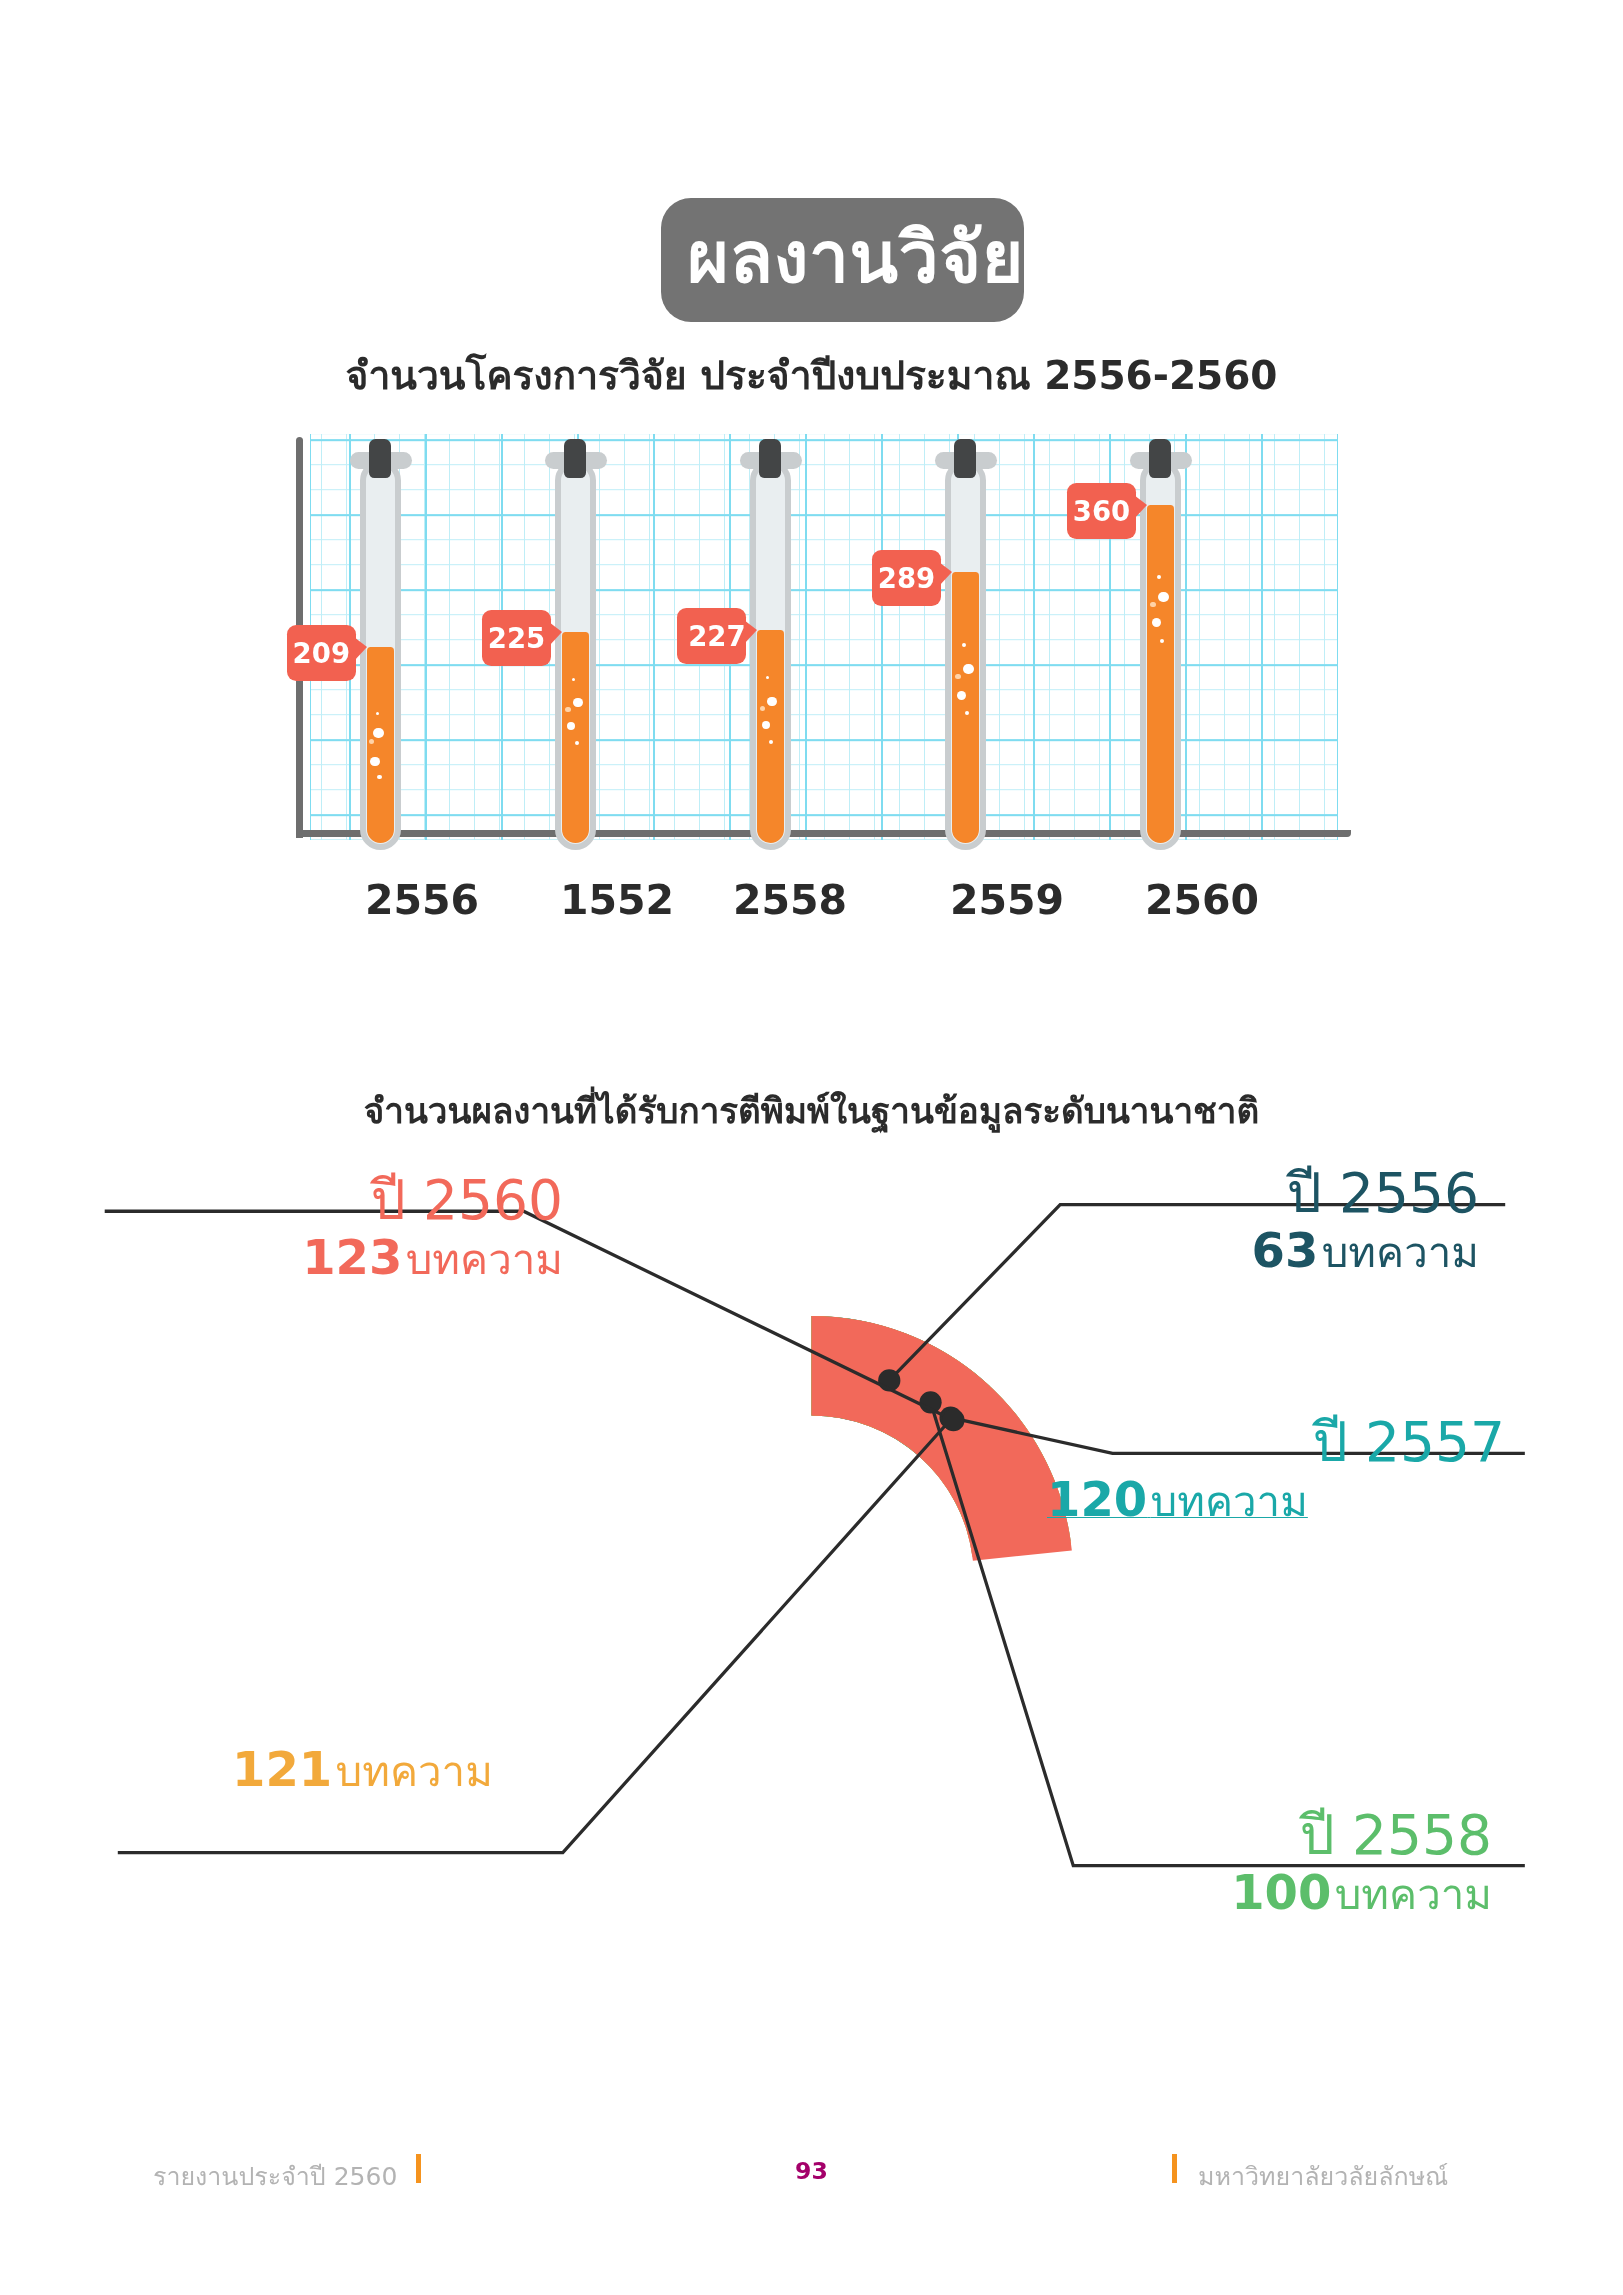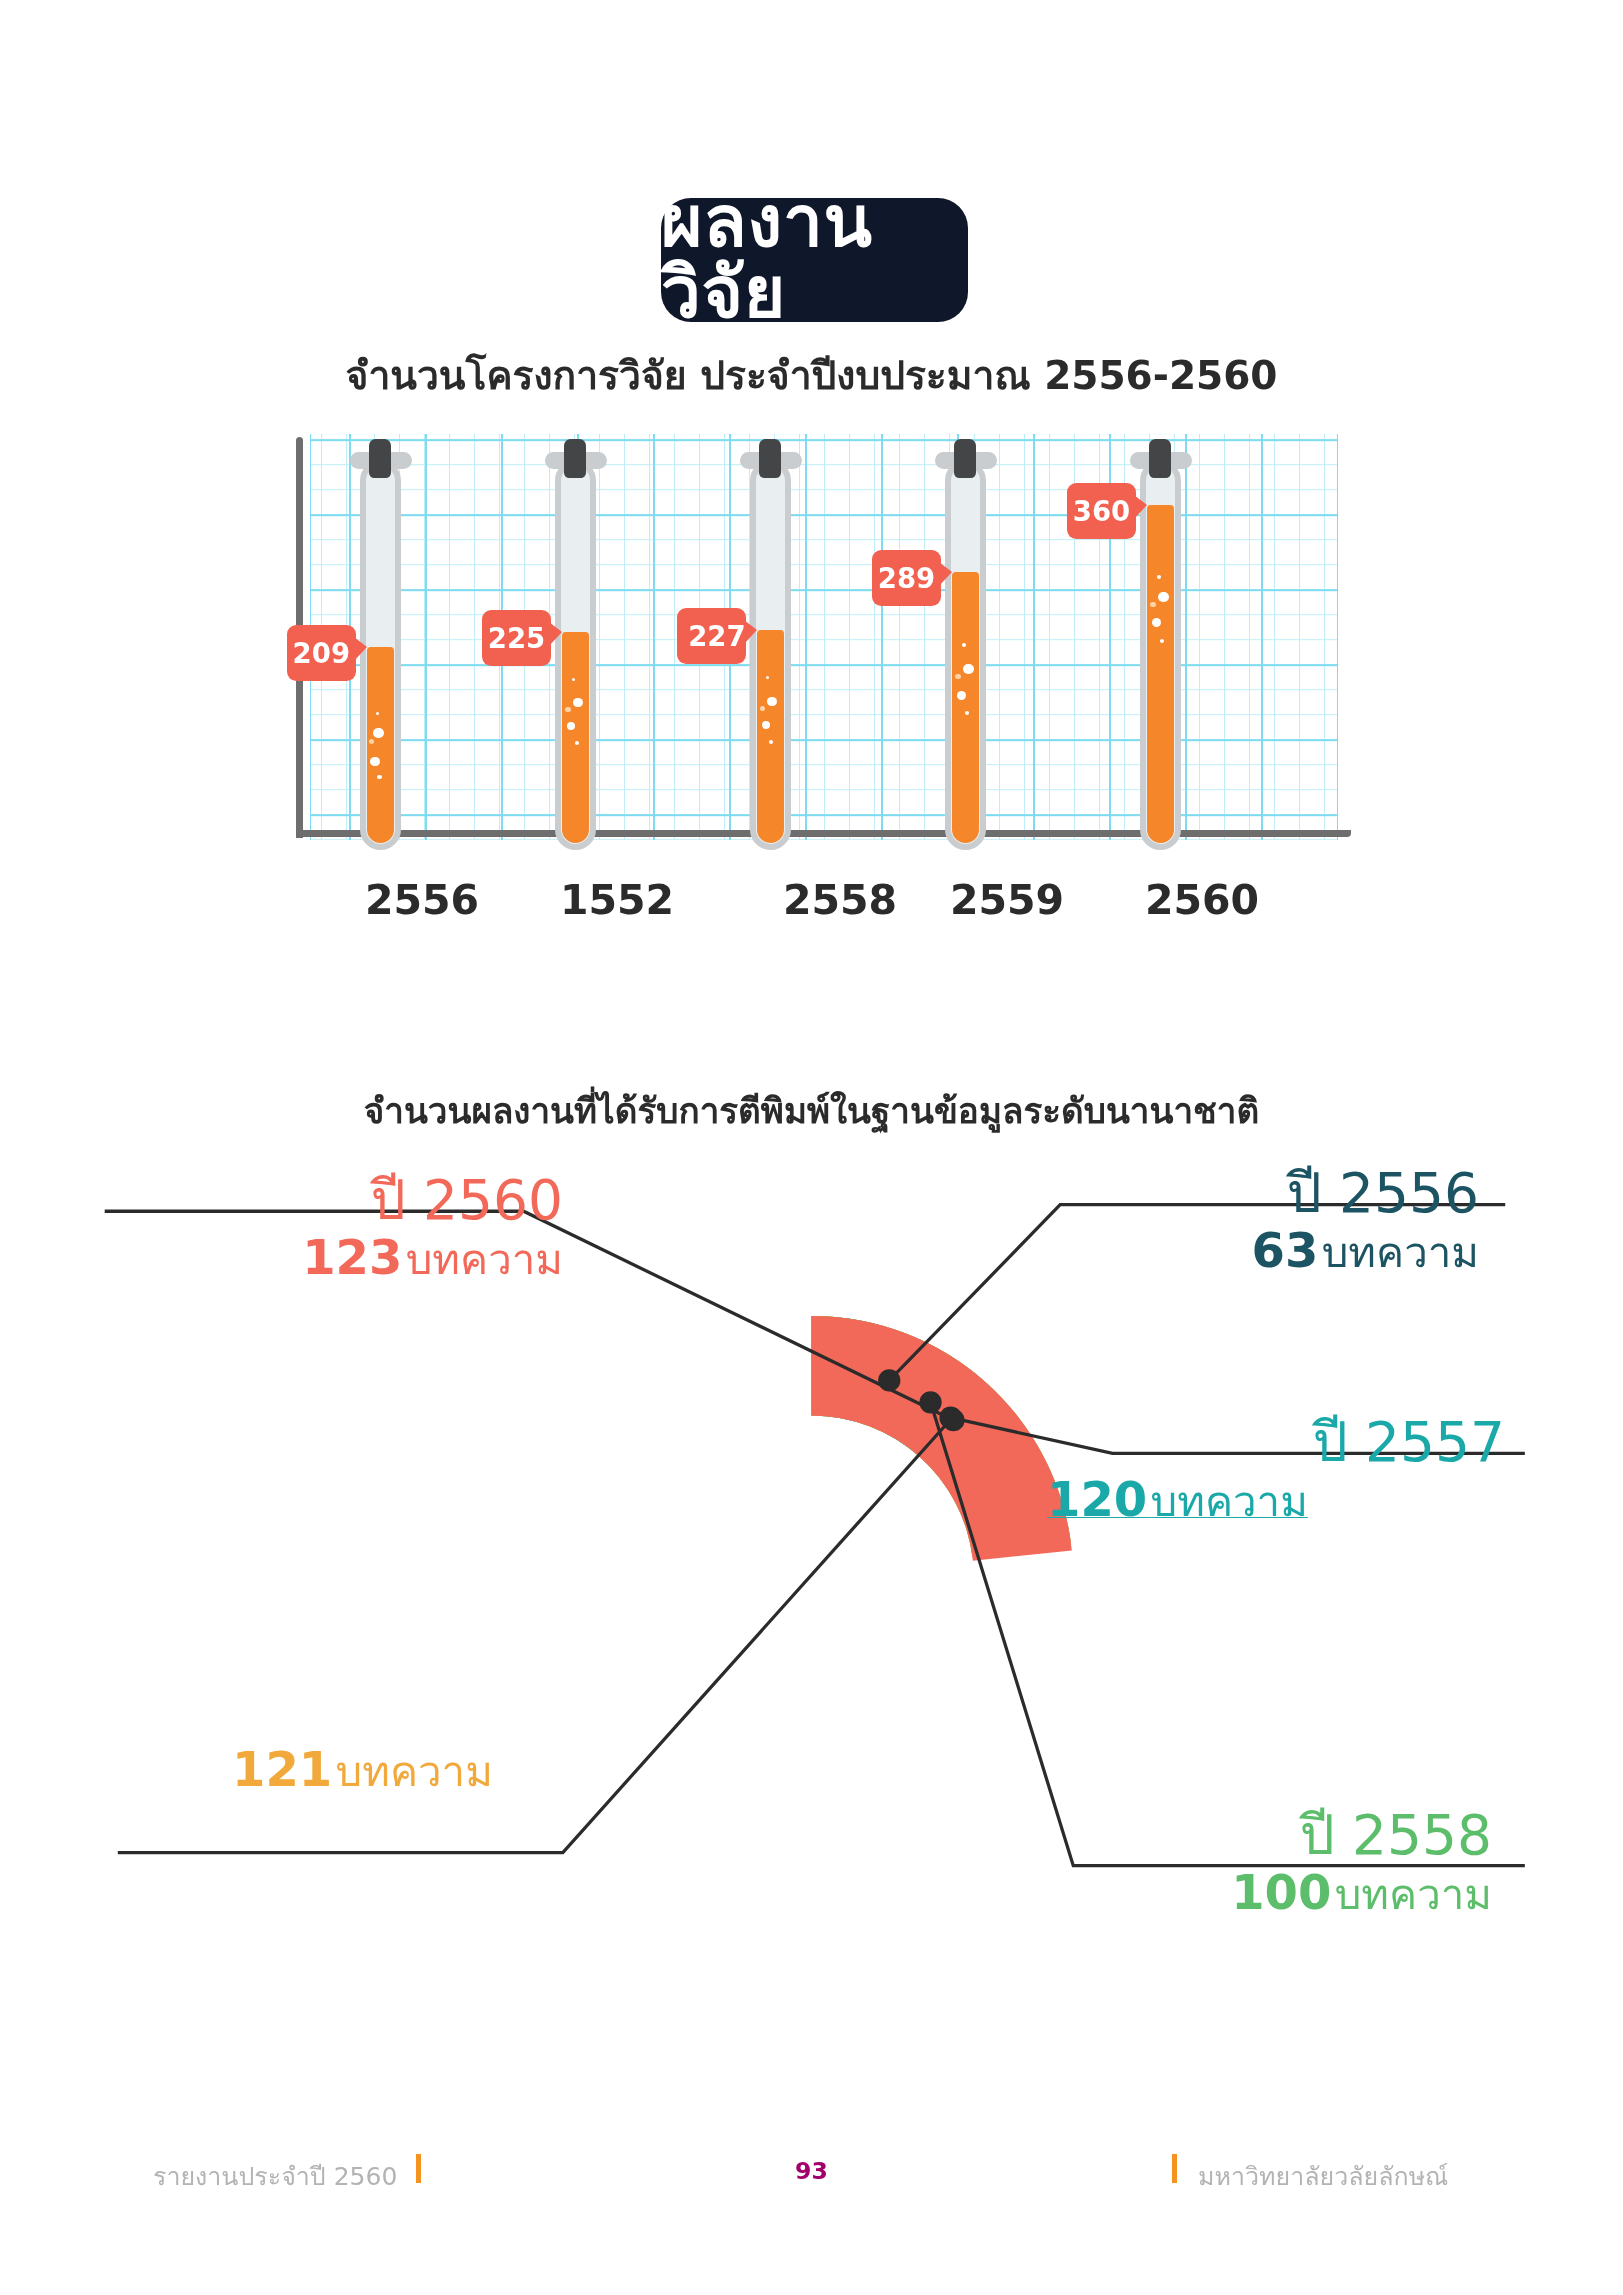--- a/index.html
+++ b/index.html
@@ -6,22 +6,22 @@
   body{
     width:1623px;height:2295px;
     background:#ffffff;
     font-family:"DejaVu Sans","Liberation Sans",sans-serif;
     position:relative;overflow:hidden;
   }
   .page{position:absolute;left:0;top:0;width:1623px;height:2295px;}
 
   
   #header-badge{
-    position:absolute;left:661px;top:198px;width:307px;height:124px;
-    background:#0f172a;border-radius:30px;
+    position:absolute;left:661px;top:198px;width:363px;height:124px;
+    background:#737373;border-radius:30px;
     display:flex;align-items:center;justify-content:flex-end;
   }
   #header-badge .txt{
     color:#ffffff;font-size:71px;font-weight:bold;line-height:1;
     letter-spacing:0.7px;
     transform:translateY(-2.6px);
   }
 
   
   #tube-section-title{
@@ -209,21 +209,21 @@
 
     <div class="callout" style="left:-9.2px;top:191px;width:69px;">209</div>
     <div class="callout" style="left:186px;top:176px;width:69px;">225</div>
     <div class="callout" style="left:381px;top:174px;width:69px;padding-left:20px;">227</div>
     <div class="callout" style="left:576px;top:116px;width:69px;">289</div>
     <div class="callout" style="left:771px;top:49px;width:69px;">360</div>
   </div>
 
   <div class="year-lab" style="left:350px;">2556</div>
   <div class="year-lab" style="left:545px;">1552</div>
-  <div class="year-lab" style="left:768px;">2558</div>
+  <div class="year-lab" style="left:718px;">2558</div>
   <div class="year-lab" style="left:935px;">2559</div>
   <div class="year-lab" style="left:1130px;">2560</div>
 
   <div id="donut-section-title">จำนวนผลงานที่ได้รับการตีพิมพ์ในฐานข้อมูลระดับนานาชาติ</div>
 
   <div id="donut-wrap">
     <svg id="donut-svg" width="1623" height="982" viewBox="0 0 2480 1500">
       <g id="donut-slices">
           <path d="M 1240 290 A 400 400 0 0 1 1512.983370515194 397.6302351094348 L 1409.2496897194203 508.7307457678496 A 248 248 0 0 0 1240 442 Z" fill="#1d5463"></path>
           <path d="M 1240 290 A 400 400 0 0 1 1636.0813736086468 634.1471085771954 L 1485.570451637361 655.3712073178611 A 248 248 0 0 0 1240 442 Z" fill="#1aa8a8"></path>

